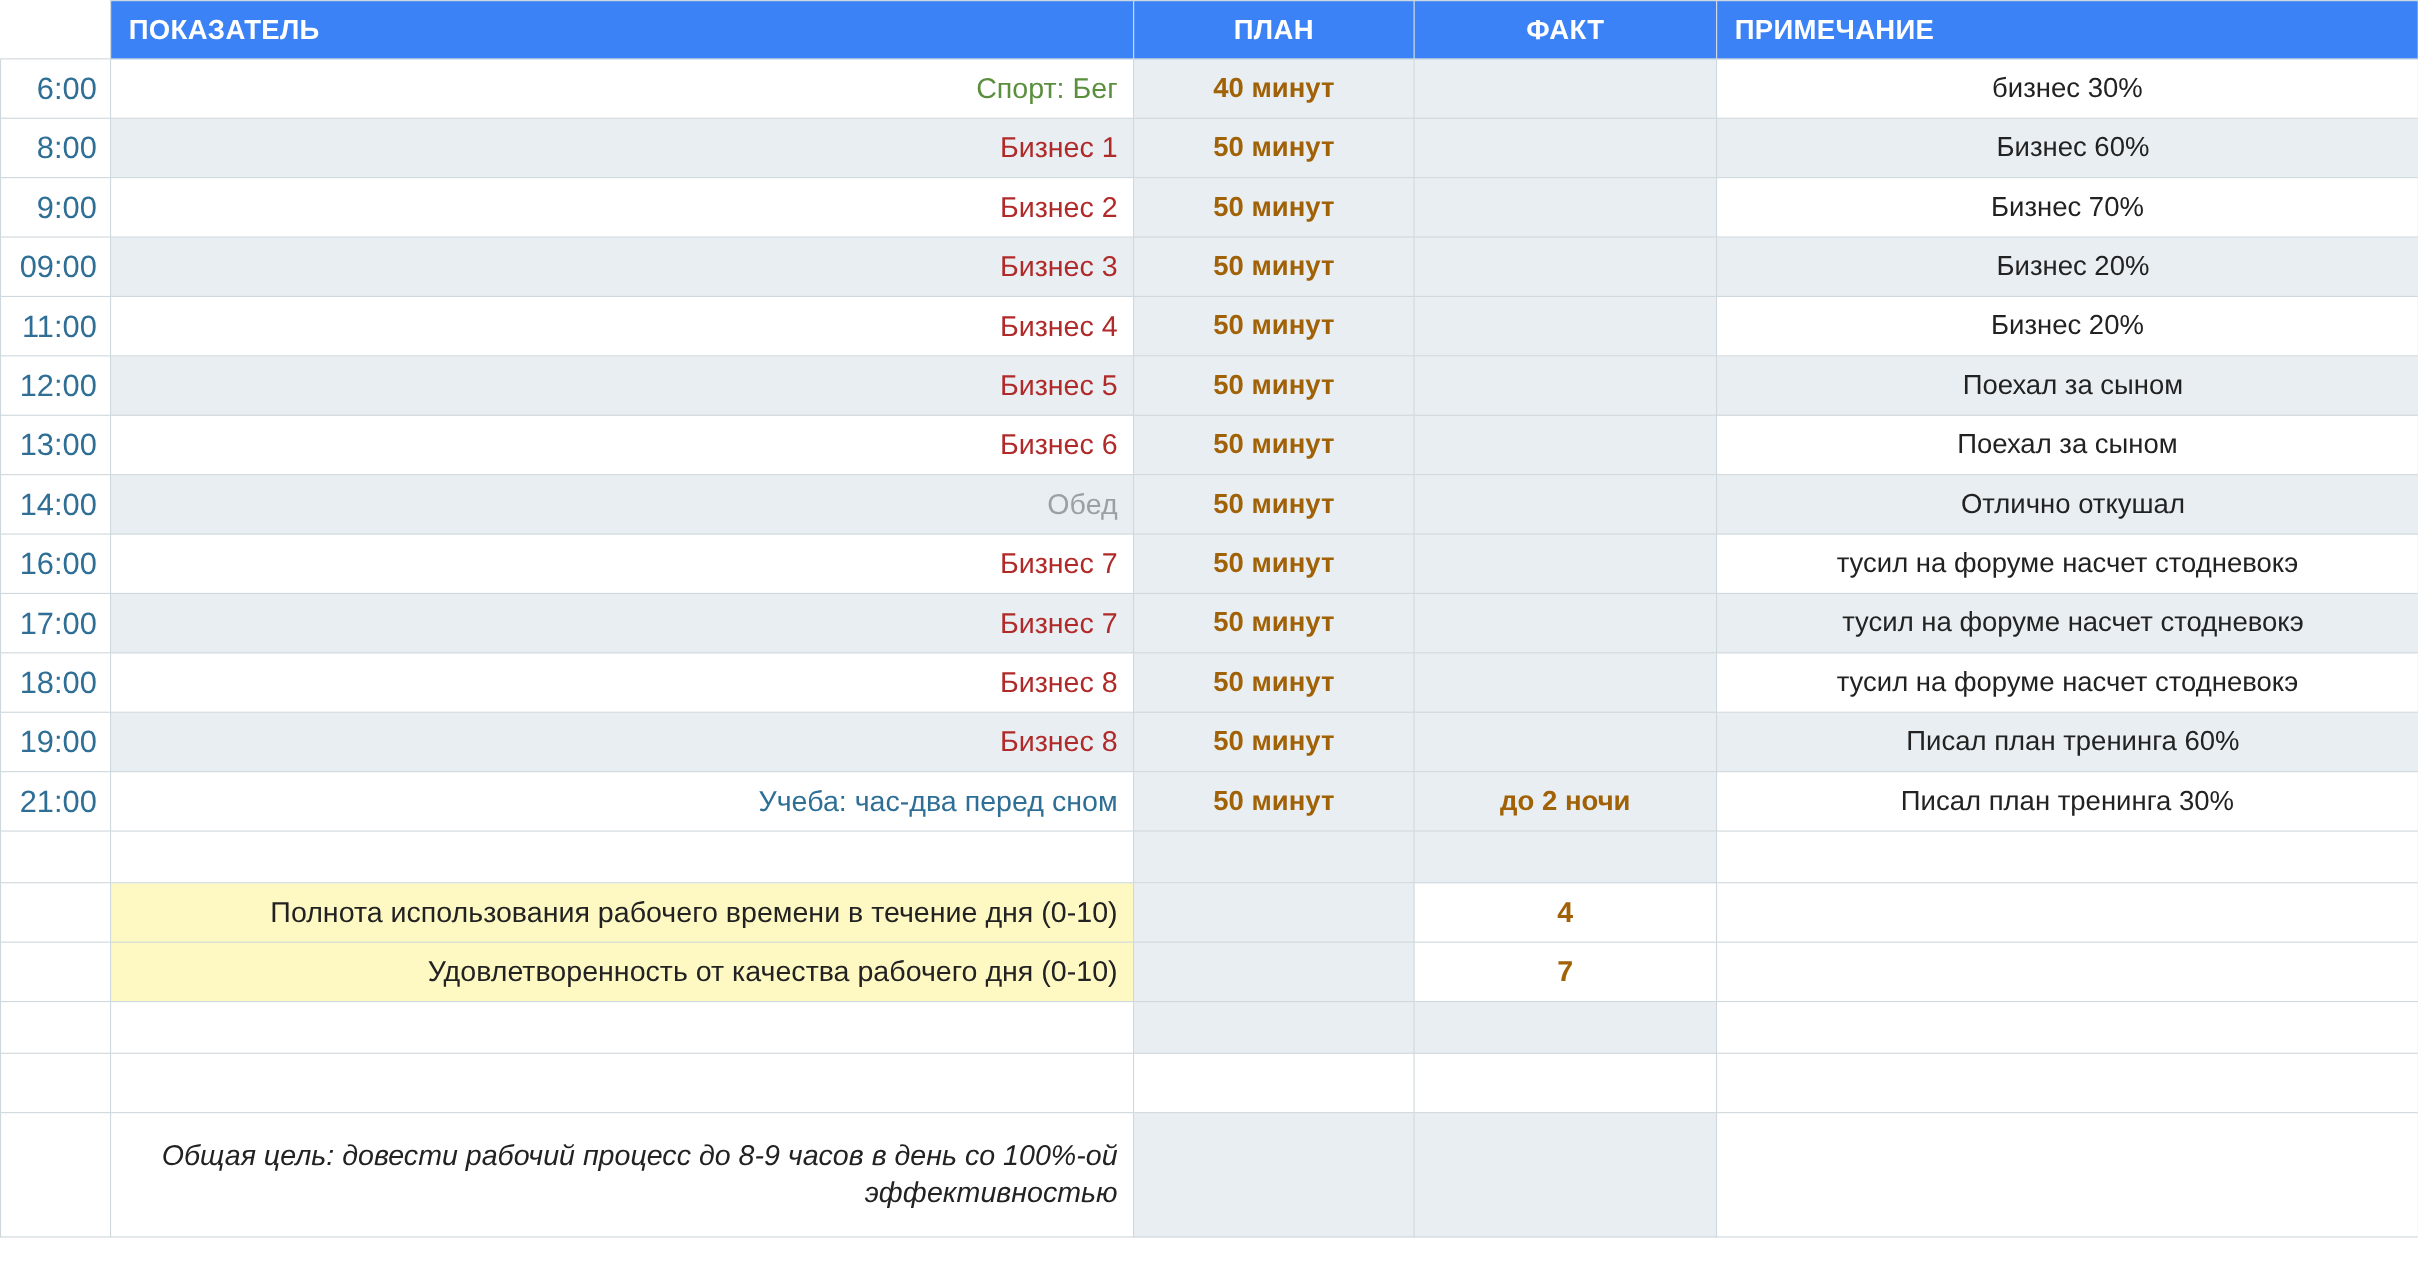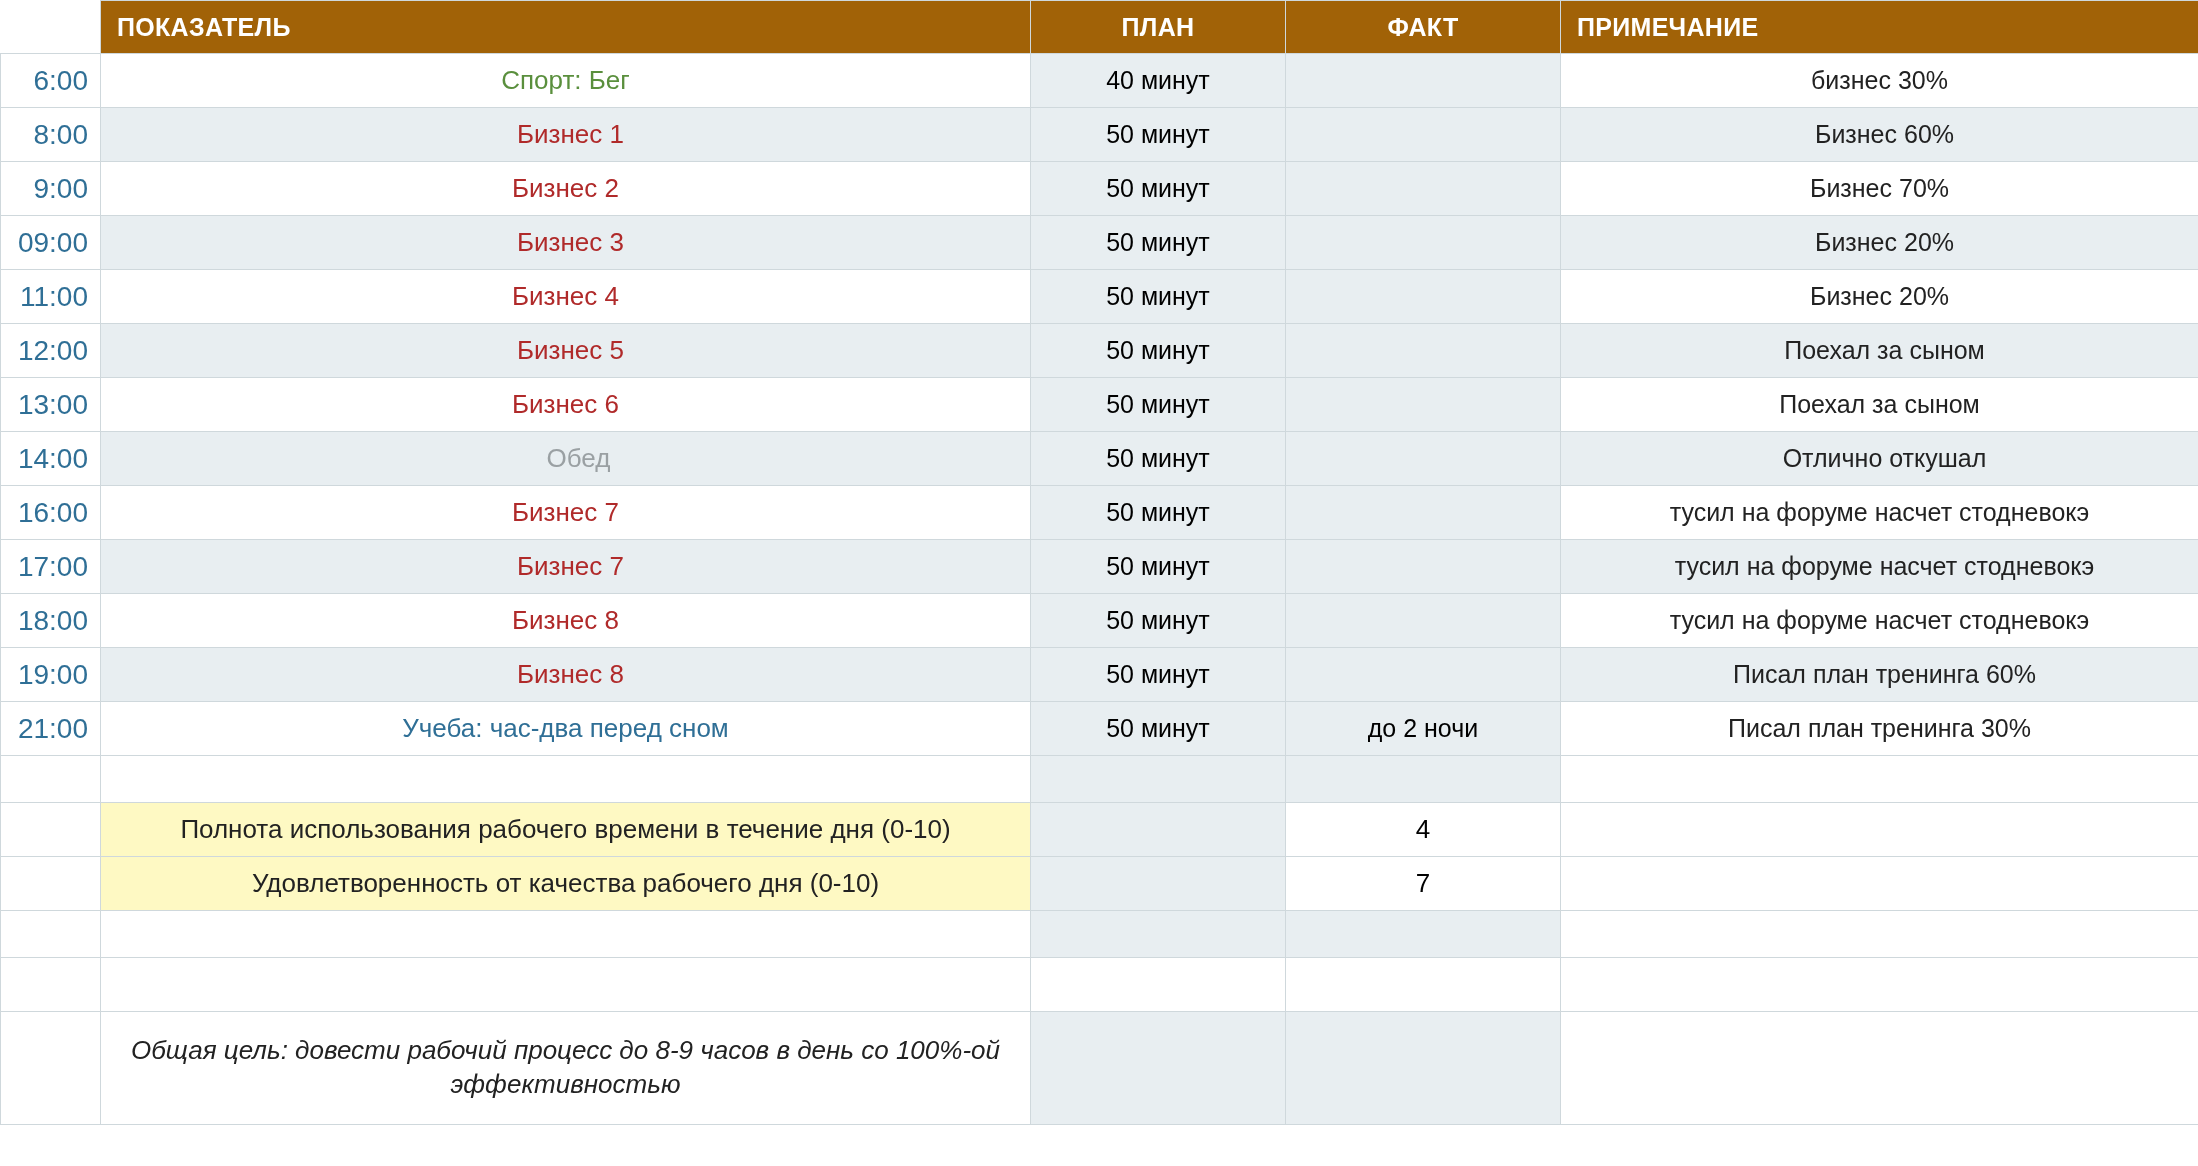--- a/index.html
+++ b/index.html
@@ -24,21 +24,21 @@
     width: 2198px;
     font-size: 26px;
   }
   table.schedule col.c-time   { width: 100px; }
   table.schedule col.c-ind    { width: 930px; }
   table.schedule col.c-plan   { width: 255px; }
   table.schedule col.c-fact   { width: 275px; }
   table.schedule col.c-note   { width: 638px; }
 
   thead th {
-    background: #a16207;
+    background: #3b82f6;
     color: #ffffff;
     font-weight: bold;
     font-size: 25px;
     letter-spacing: 0.3px;
     height: 52px;
     border: 1px solid #cfd8dc;
     padding: 0 16px;
     text-align: left;
     white-space: nowrap;
   }
@@ -55,27 +55,28 @@
     font-size: 26px;
   }
   tbody td.time {
     text-align: right;
     color: #2f6f96;
     font-size: 28px;
     padding-right: 12px;
     background: #ffffff;
   }
   tbody td.ind {
-    text-align: center;
+    text-align: right;
   }
   tbody td.plan, tbody td.fact {
     text-align: center;
     background: #e8eef1;
-    color: #000000;
+    color: #a16207;
     font-size: 25px;
+    font-weight: bold;
   }
   tbody td.note {
     text-align: center;
     background: #ffffff;
     font-size: 25px;
   }
   tbody tr.stripe td.ind,
   tbody tr.stripe td.note { background: #e8eef1; padding-left: 24px; }
   tbody tr.stripe td.plan,
   tbody tr.stripe td.fact { background: #e8eef1; }

